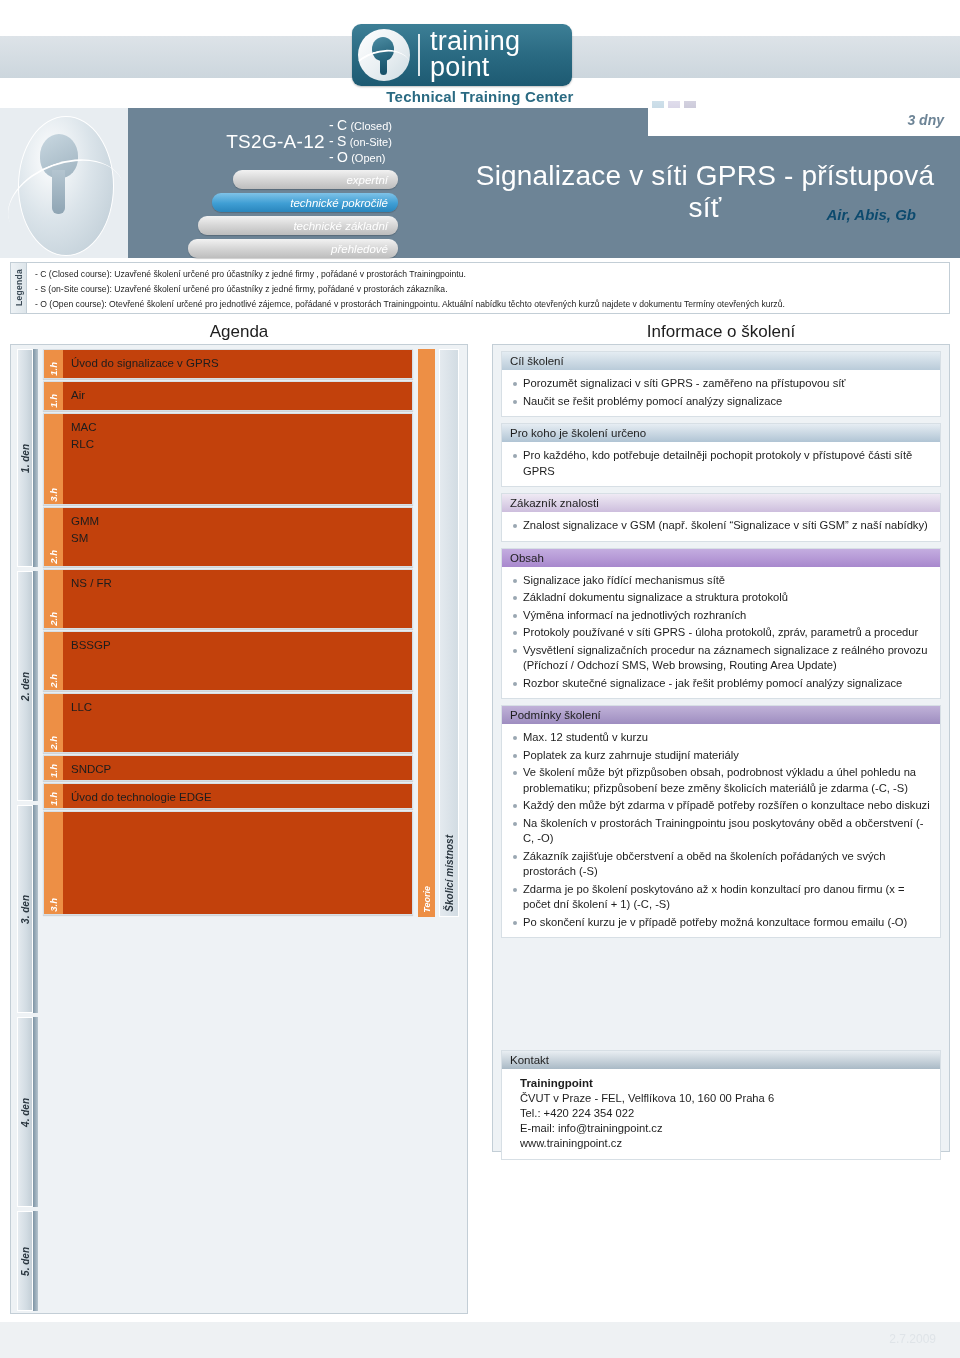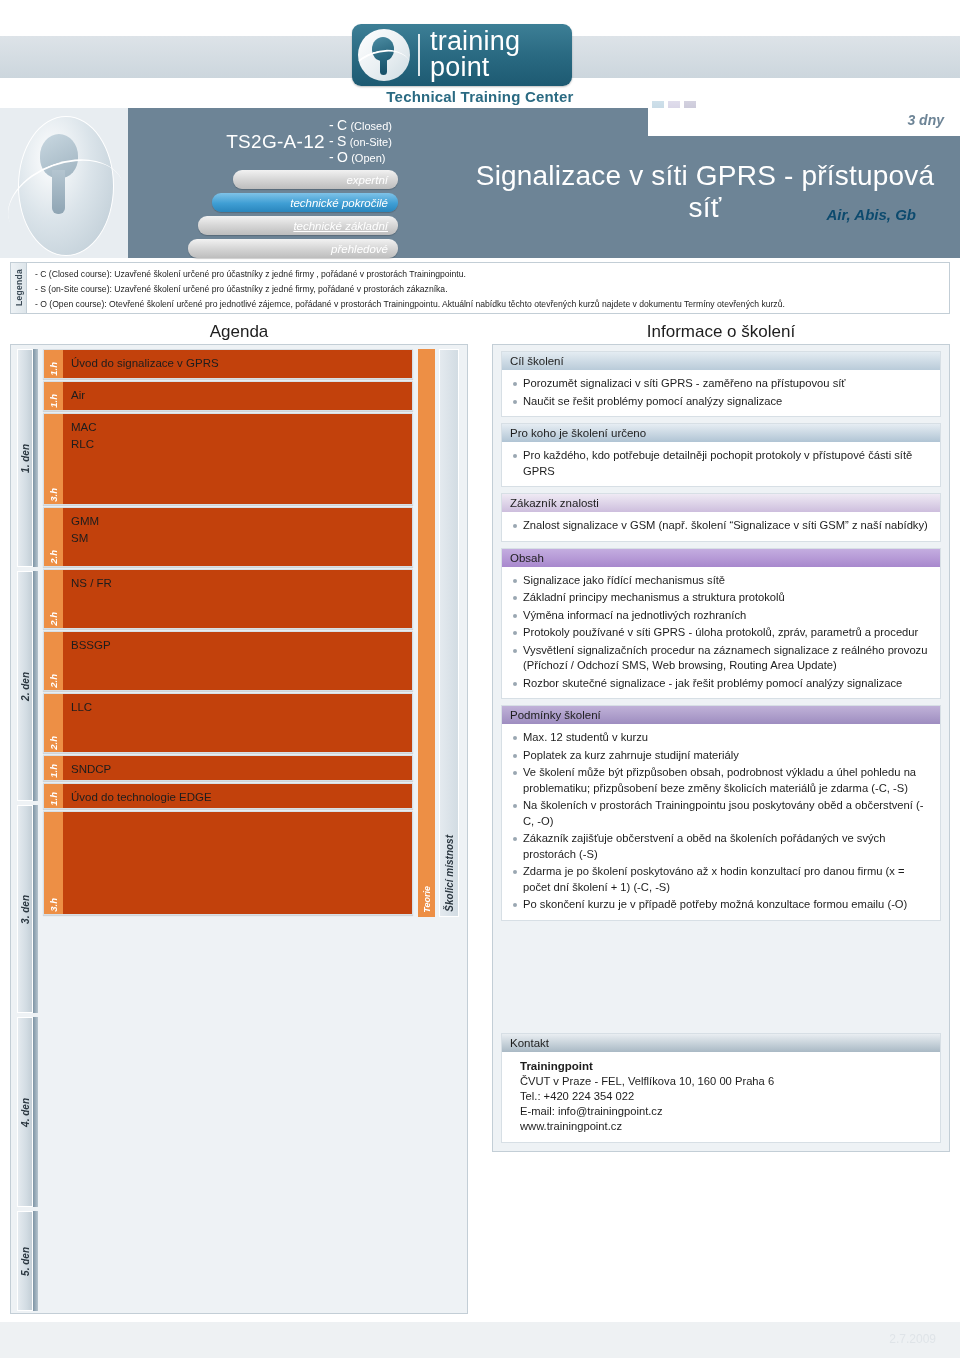--- a/index.html
+++ b/index.html
@@ -100,21 +100,21 @@
     position: relative; height: 19px; margin-bottom: 4px;
     border-radius: 9px; color: #ffffff; font-style: italic; font-size: 11.5px;
     display: flex; align-items: center; justify-content: flex-end;
     padding-right: 10px;
     box-shadow: 0 1px 1px rgba(0,0,0,.2);
   }
   .lvl.g { background: linear-gradient(to bottom,#f2f2f2 0%, #d6d6d6 50%, #bdbdbd 100%); color:#ffffff; }
   .lvl.active { background: linear-gradient(to bottom,#7fc3e8 0%, #3f9ed4 55%, #2a86bd 100%); color:#ffffff; }
   .lvl.w1 { width: 165px; margin-left: 45px; }
   .lvl.w2 { width: 186px; margin-left: 24px; }
-  .lvl.w3 { width: 200px; margin-left: 10px; text-decoration: underline; }
+  .lvl.w3 { width: 200px; margin-left: 10px; }
   .lvl.w4 { width: 210px; margin-left: 0px; }
 
   .hero-title {
     position: absolute; left: 470px; top: 160px; width: 470px;
     text-align: center; color: #ffffff; font-size: 28px; letter-spacing: .2px;
   }
   .hero-sub {
     position: absolute; left: 470px; top: 206px; width: 470px;
     text-align: right; padding-right: 24px;
     color: #0c4a6e; font-size: 15px; font-style: italic; font-weight: bold;
@@ -475,33 +475,34 @@
         <div class="sec">
           <div class="sec-head c-lilac">Zákazník znalosti</div>
           <div class="sec-body">
             <div class="bullet">Znalost signalizace v GSM (např.  školení “Signalizace v síti GSM” z naší nabídky)</div>
           </div>
         </div>
         <div class="sec">
           <div class="sec-head c-purple">Obsah</div>
           <div class="sec-body">
             <div class="bullet">Signalizace jako řídící mechanismus sítě</div>
-            <div class="bullet">Základní principy mechanismus a struktura protokolů</div>
+            <div class="bullet">Základní dokumentu signalizace a struktura protokolů</div>
             <div class="bullet">Výměna informací na jednotlivých rozhraních</div>
             <div class="bullet">Protokoly používané v síti GPRS - úloha protokolů, zpráv, parametrů a procedur</div>
             <div class="bullet">Vysvětlení signalizačních procedur na záznamech signalizace z reálného provozu (Příchozí / Odchozí SMS, Web browsing, Routing Area Update)</div>
             <div class="bullet">Rozbor skutečné signalizace - jak řešit problémy pomocí analýzy signalizace</div>
           </div>
         </div>
         <div class="sec">
           <div class="sec-head c-purple2">Podmínky školení</div>
           <div class="sec-body">
             <div class="bullet">Max.  12 studentů v kurzu</div>
             <div class="bullet">Poplatek za kurz zahrnuje studijní materiály</div>
             <div class="bullet">Ve školení může být přizpůsoben obsah, podrobnost výkladu a úhel pohledu na problematiku; přizpůsobení beze změny školicích materiálů je zdarma (-C, -S)</div>
+            <div class="bullet">Každý den může být zdarma v případě potřeby rozšířen o konzultace nebo diskuzi</div>
             <div class="bullet">Na školeních v prostorách Trainingpointu jsou poskytovány oběd a občerstvení (-C, -O)</div>
             <div class="bullet">Zákazník zajišťuje občerstvení a oběd na školeních pořádaných ve svých prostorách (-S)</div>
             <div class="bullet">Zdarma je po školení poskytováno až x hodin konzultací pro danou firmu (x = počet dní školení + 1) (-C, -S)</div>
             <div class="bullet">Po skončení kurzu je v případě potřeby možná konzultace formou emailu (-O)</div>
           </div>
         </div>
         <div class="sec" style="margin-top: 112px;">
           <div class="sec-head c-grey">Kontakt</div>
           <div class="contact-body">
             <div class="name">Trainingpoint</div>

